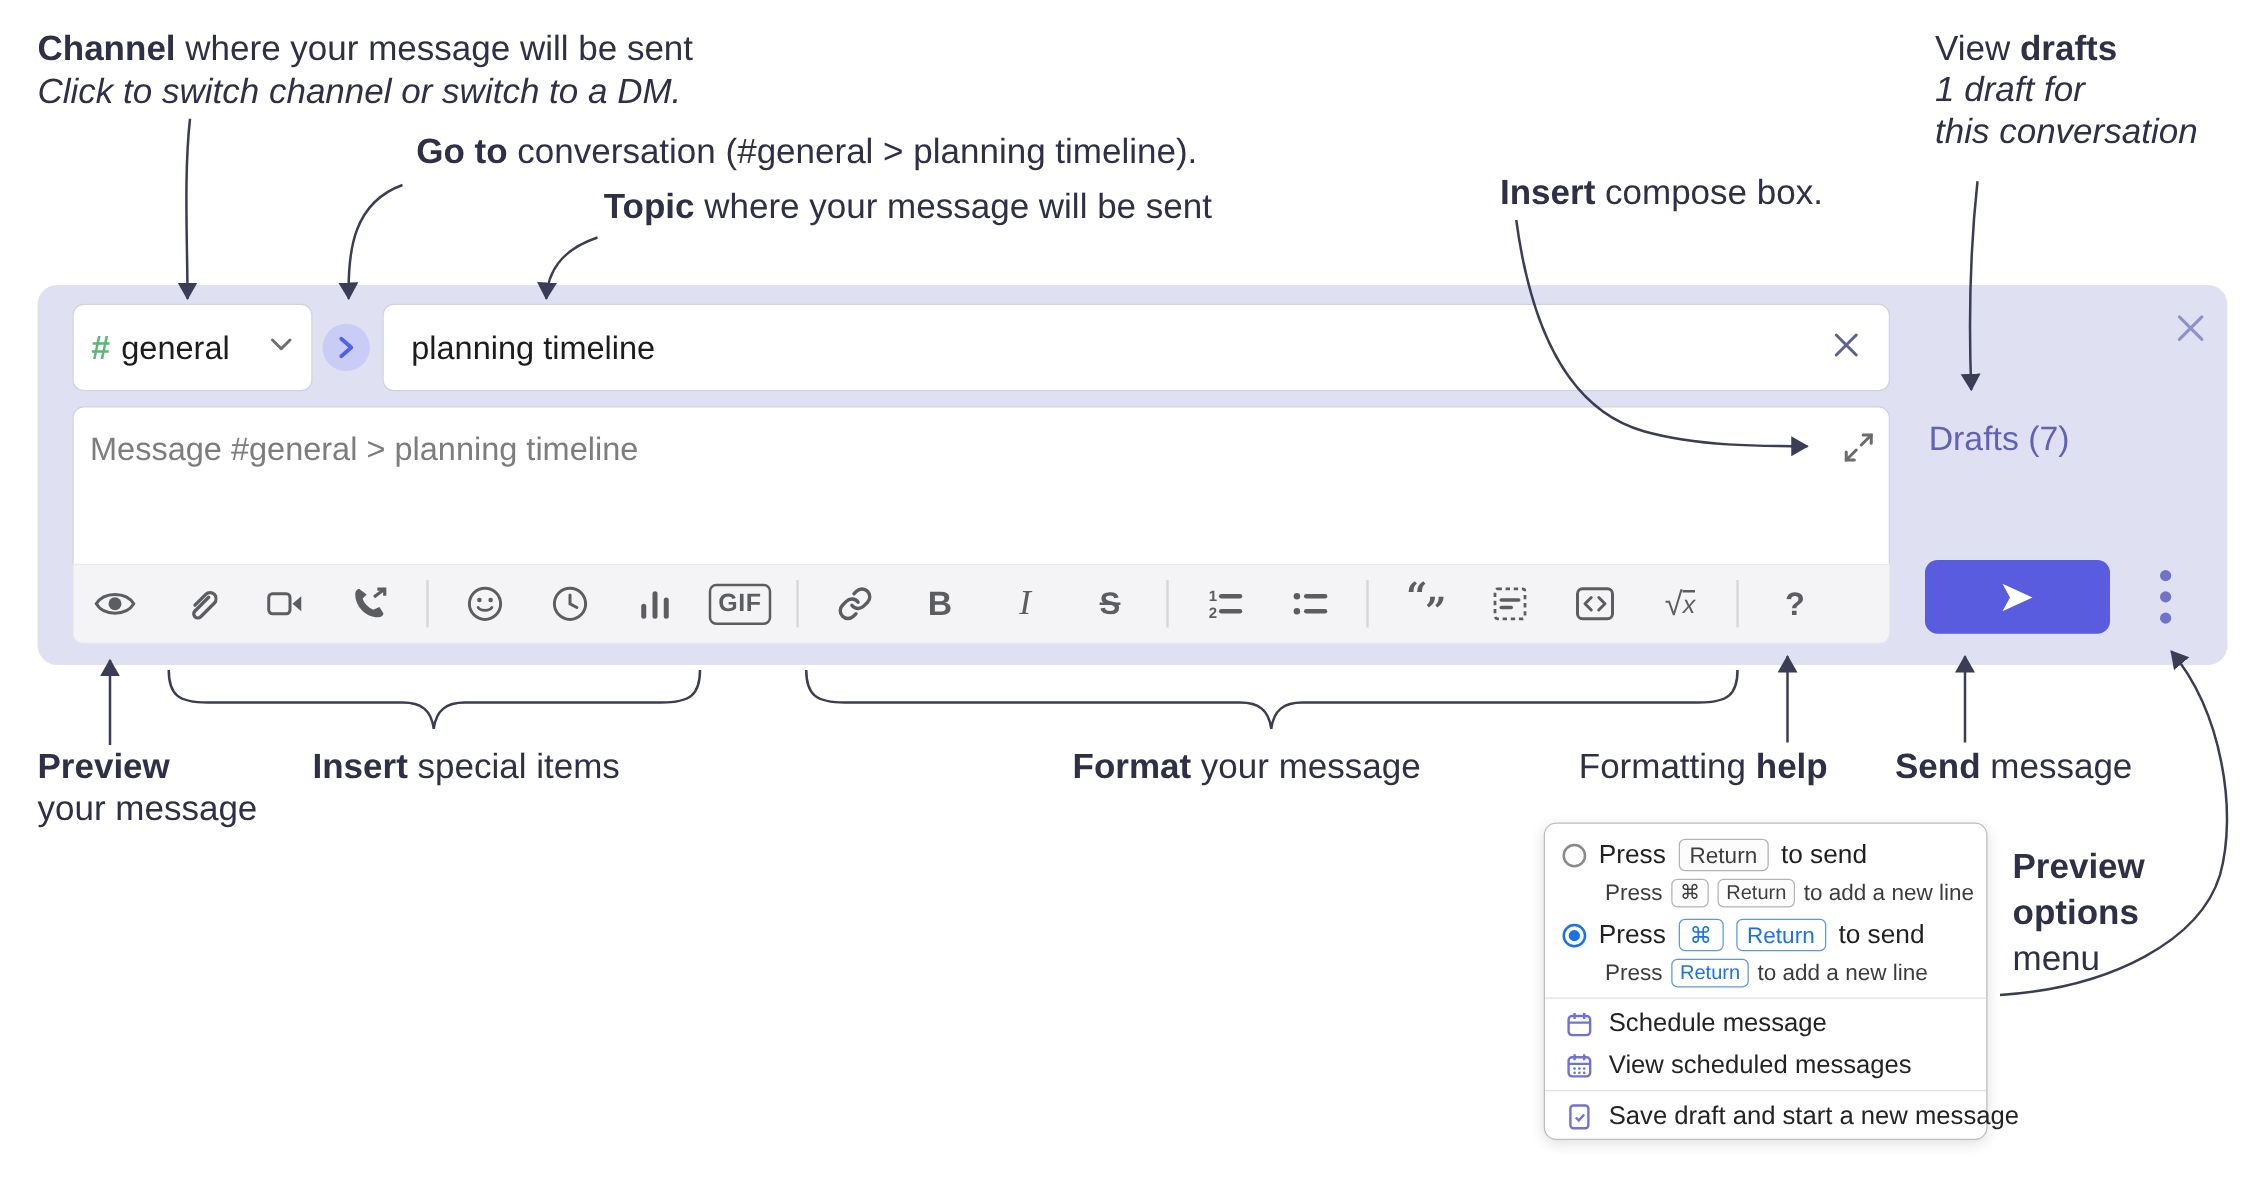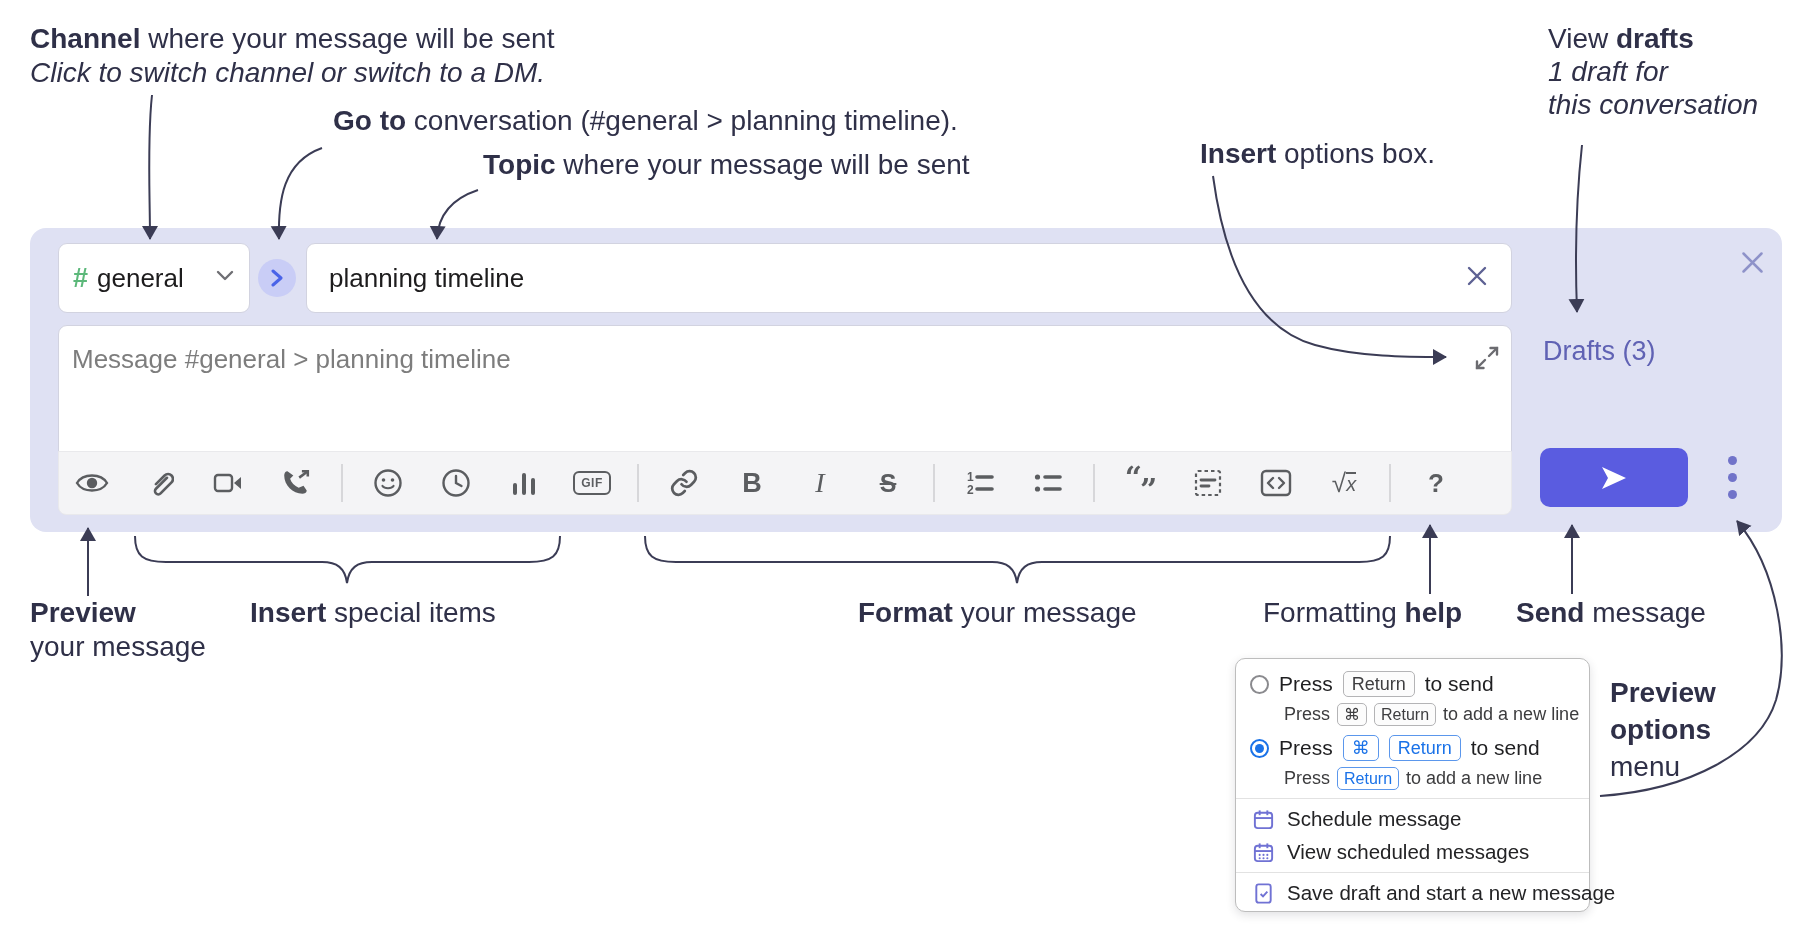--- a/index.html
+++ b/index.html
@@ -25,21 +25,21 @@
   #toolbar{left:58px;top:451px;width:1454px;height:64px;background:#f4f4f6;border:1px solid #e9e9ec;
     border-top:1px solid #e9e9ec;border-radius:0 0 8px 8px;box-sizing:border-box;
     display:flex;align-items:center;gap:22px;padding:0 0 0 10px;}
   .tb{width:46px;height:46px;display:flex;align-items:center;justify-content:center;flex:0 0 auto;
     color:#5b5d60;font-size:26px;}
   .tb svg{display:block;}
   .tdiv{width:2px;height:38px;background:#d7d7da;flex:0 0 auto;}
   .tb-b{font-weight:700;font-size:27px;}
   .tb-i{font-style:italic;font-family:"Liberation Serif",serif;font-size:28px;}
   .tb-s{font-size:25px;text-decoration:line-through;font-weight:600;}
-  .gifbox{border:2.5px solid #5b5d60;border-radius:6px;font-size:12px;font-weight:700;padding:3px 6px;letter-spacing:.5px;}
+  .gifbox{border:2.5px solid #5b5d60;border-radius:6px;font-size:20px;font-weight:700;padding:3px 6px;letter-spacing:.5px;}
   .tb-q{font-family:"DejaVu Serif",serif;font-size:30px;letter-spacing:-2px;font-weight:700;}
   .tb-help{font-size:26px;font-weight:600;}
   .sqrtx{font-style:italic;border-top:2.2px solid #5b5d60;padding-top:0px;font-size:20px;line-height:20px;}
   .sqrtsign{font-size:26px;font-style:normal;}
   #drafts-link{left:1543px;top:336px;font-size:27px;color:var(--drafts,#6062b4);}
   #send-btn{left:1540px;top:448px;width:148px;height:59px;background:var(--accent,#5a5ce0);border-radius:10px;
     display:flex;align-items:center;justify-content:center;}
   #kebab{left:1714px;top:448px;width:36px;height:59px;display:flex;flex-direction:column;align-items:center;justify-content:center;gap:8px;}
   .kdot{width:9px;height:9px;border-radius:50%;background:#7173c9;}
   
@@ -66,21 +66,21 @@
     <div><b>Channel</b><span> where your message will be sent</span></div>
     <div><i>Click to switch channel or switch to a DM.</i></div>
   </div>
   <div class="abs ann" style="left:333px;top:104px;">
     <b>Go to</b><span> conversation (#general &gt; planning timeline).</span>
   </div>
   <div class="abs ann" style="left:483px;top:148px;">
     <b>Topic</b><span> where your message will be sent</span>
   </div>
   <div class="abs ann" style="left:1200px;top:137px;">
-    <b>Insert</b><span> options box.</span>
+    <b>Insert</b><span> compose box.</span>
   </div>
   <div class="abs ann" style="left:1548px;top:22px;line-height:33px;">
     <div><span>View </span><b>drafts</b></div>
     <div><i>1 draft for</i></div>
     <div><i>this conversation</i></div>
   </div>
 
   <div class="abs" id="panel" style="background: rgb(223, 225, 243);"></div>
 
   <div class="abs whitebox" id="channel-box">
@@ -236,21 +236,21 @@
         </svg>
     </span>
     <span class="tb">
       <span class="sqrtsign">√</span>
         <span class="sqrtx">x</span>
     </span>
     <span class="tdiv"></span>
     <span class="tb tb-help">?</span>
   </div>
 
-  <div class="abs" id="drafts-link">Drafts (3)</div>
+  <div class="abs" id="drafts-link">Drafts (7)</div>
 
   <div class="abs" id="send-btn">
     <svg width="30" height="28" viewBox="0 0 30 28">
         <path d="M3 3 L27 14 L3 25 L9 14 Z" fill="#fff"></path>
       </svg>
   </div>
   <div class="abs" id="kebab">
     <span class="kdot"></span>
     <span class="kdot"></span>
     <span class="kdot"></span>

